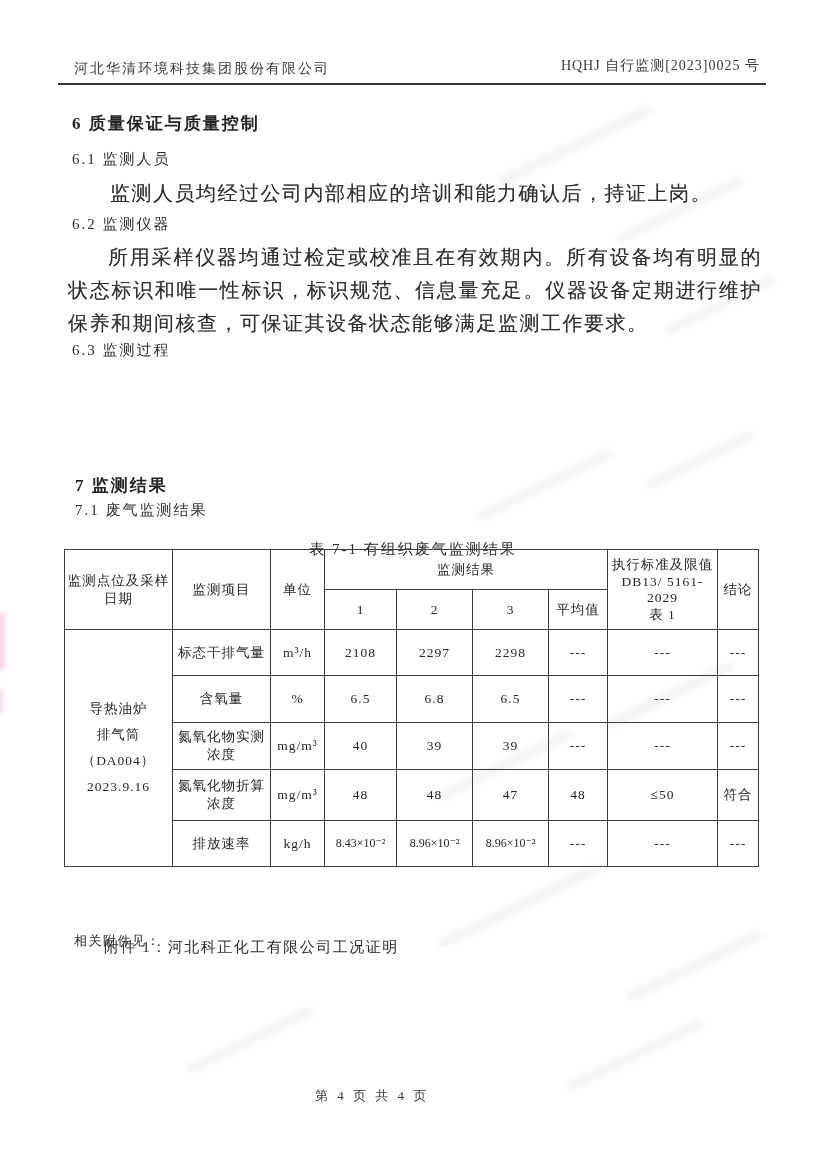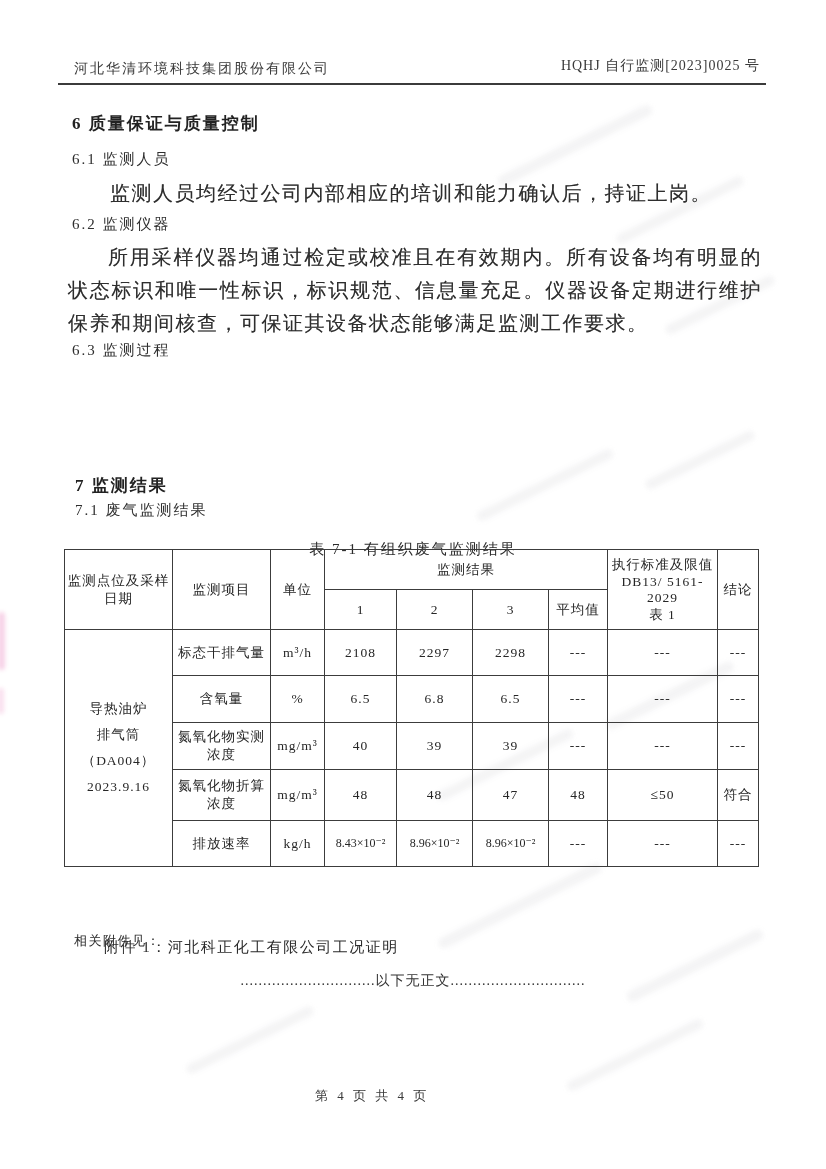--- a/index.html
+++ b/index.html
@@ -178,17 +178,16 @@
         <td class="sci">8.96×10⁻²</td>
         <td>---</td>
         <td>---</td>
         <td>---</td>
       </tr>
     </tbody>
   </table>
 
   <div class="abs attach-note">相关附件见：</div>
   <div class="abs attach-item">附件 1：河北科正化工有限公司工况证明</div>
-  <div class="abs end-line">..............................以下无正文..............................</div>
 
   <div class="abs footer">第 4 页 共 4 页</div>
 
 </div>
 
 </body></html>

